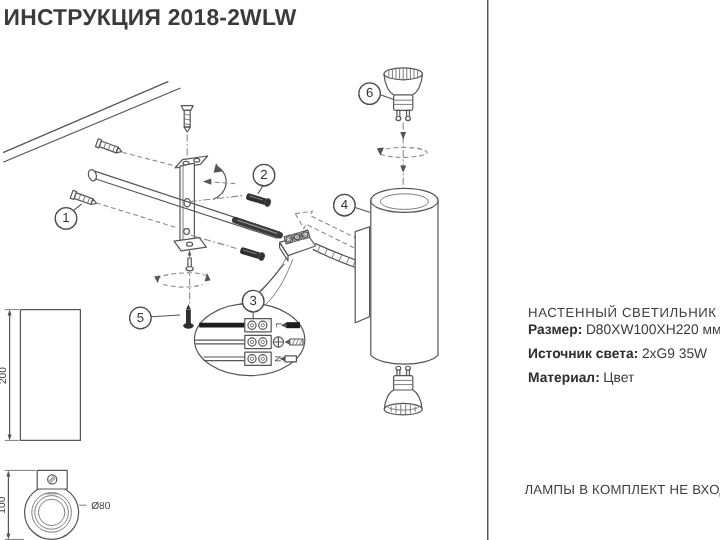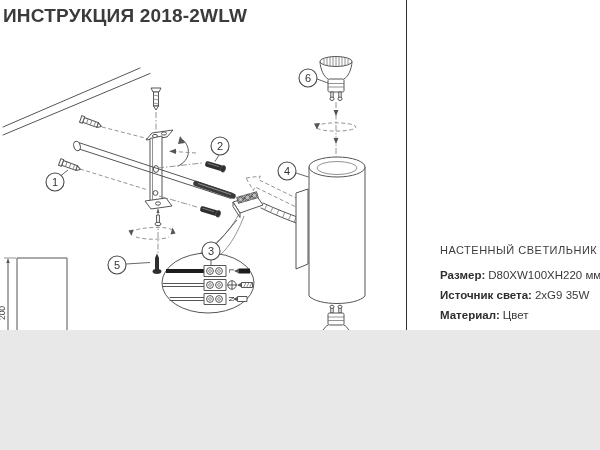--- a/index.html
+++ b/index.html
@@ -1,21 +1,21 @@
 <!DOCTYPE html>
 <html><head>
 <meta charset="utf-8">
 <style>
   html,body{margin:0;padding:0;background:#e8e8e8;}
-  .page{position:relative;width:600px;height:330px;background:#ffffff;overflow:hidden;
+  .page{position:relative;width:600px;height:450px;background:#ffffff;overflow:hidden;
         font-family:"Liberation Sans",sans-serif;}
   .title{position:absolute;left:3px;top:5px;font-size:19px;font-weight:600;
          color:#3b3b3d;letter-spacing:.2px;white-space:nowrap;}
   .divider{position:absolute;left:406px;top:0;width:1px;height:450px;background:#2d2d2d;}
-  .type-label{position:absolute;left:440px;top:244px;font-size:11px;color:#3d3d3f;
+  .type-label{position:absolute;left:440px;top:255px;font-size:11px;color:#3d3d3f;
               letter-spacing:.5px;white-space:nowrap;}
   .specs{position:absolute;left:440px;top:265px;font-size:11.5px;color:#3a3a3c;
          line-height:20px;white-space:nowrap;}
   .specs b{font-weight:700;color:#2e2e30;margin-right:3px;}
   .note{position:absolute;left:437px;top:403px;font-size:11px;color:#3d3d3f;
         letter-spacing:.2px;white-space:nowrap;}
   svg{position:absolute;left:0;top:0;}
   svg text{font-family:"Liberation Sans",sans-serif;}
   .s{stroke:#555;fill:none;stroke-width:1;stroke-linecap:round;stroke-linejoin:round;}
   .sw{stroke:#555;fill:#fff;stroke-width:1;stroke-linejoin:round;}

